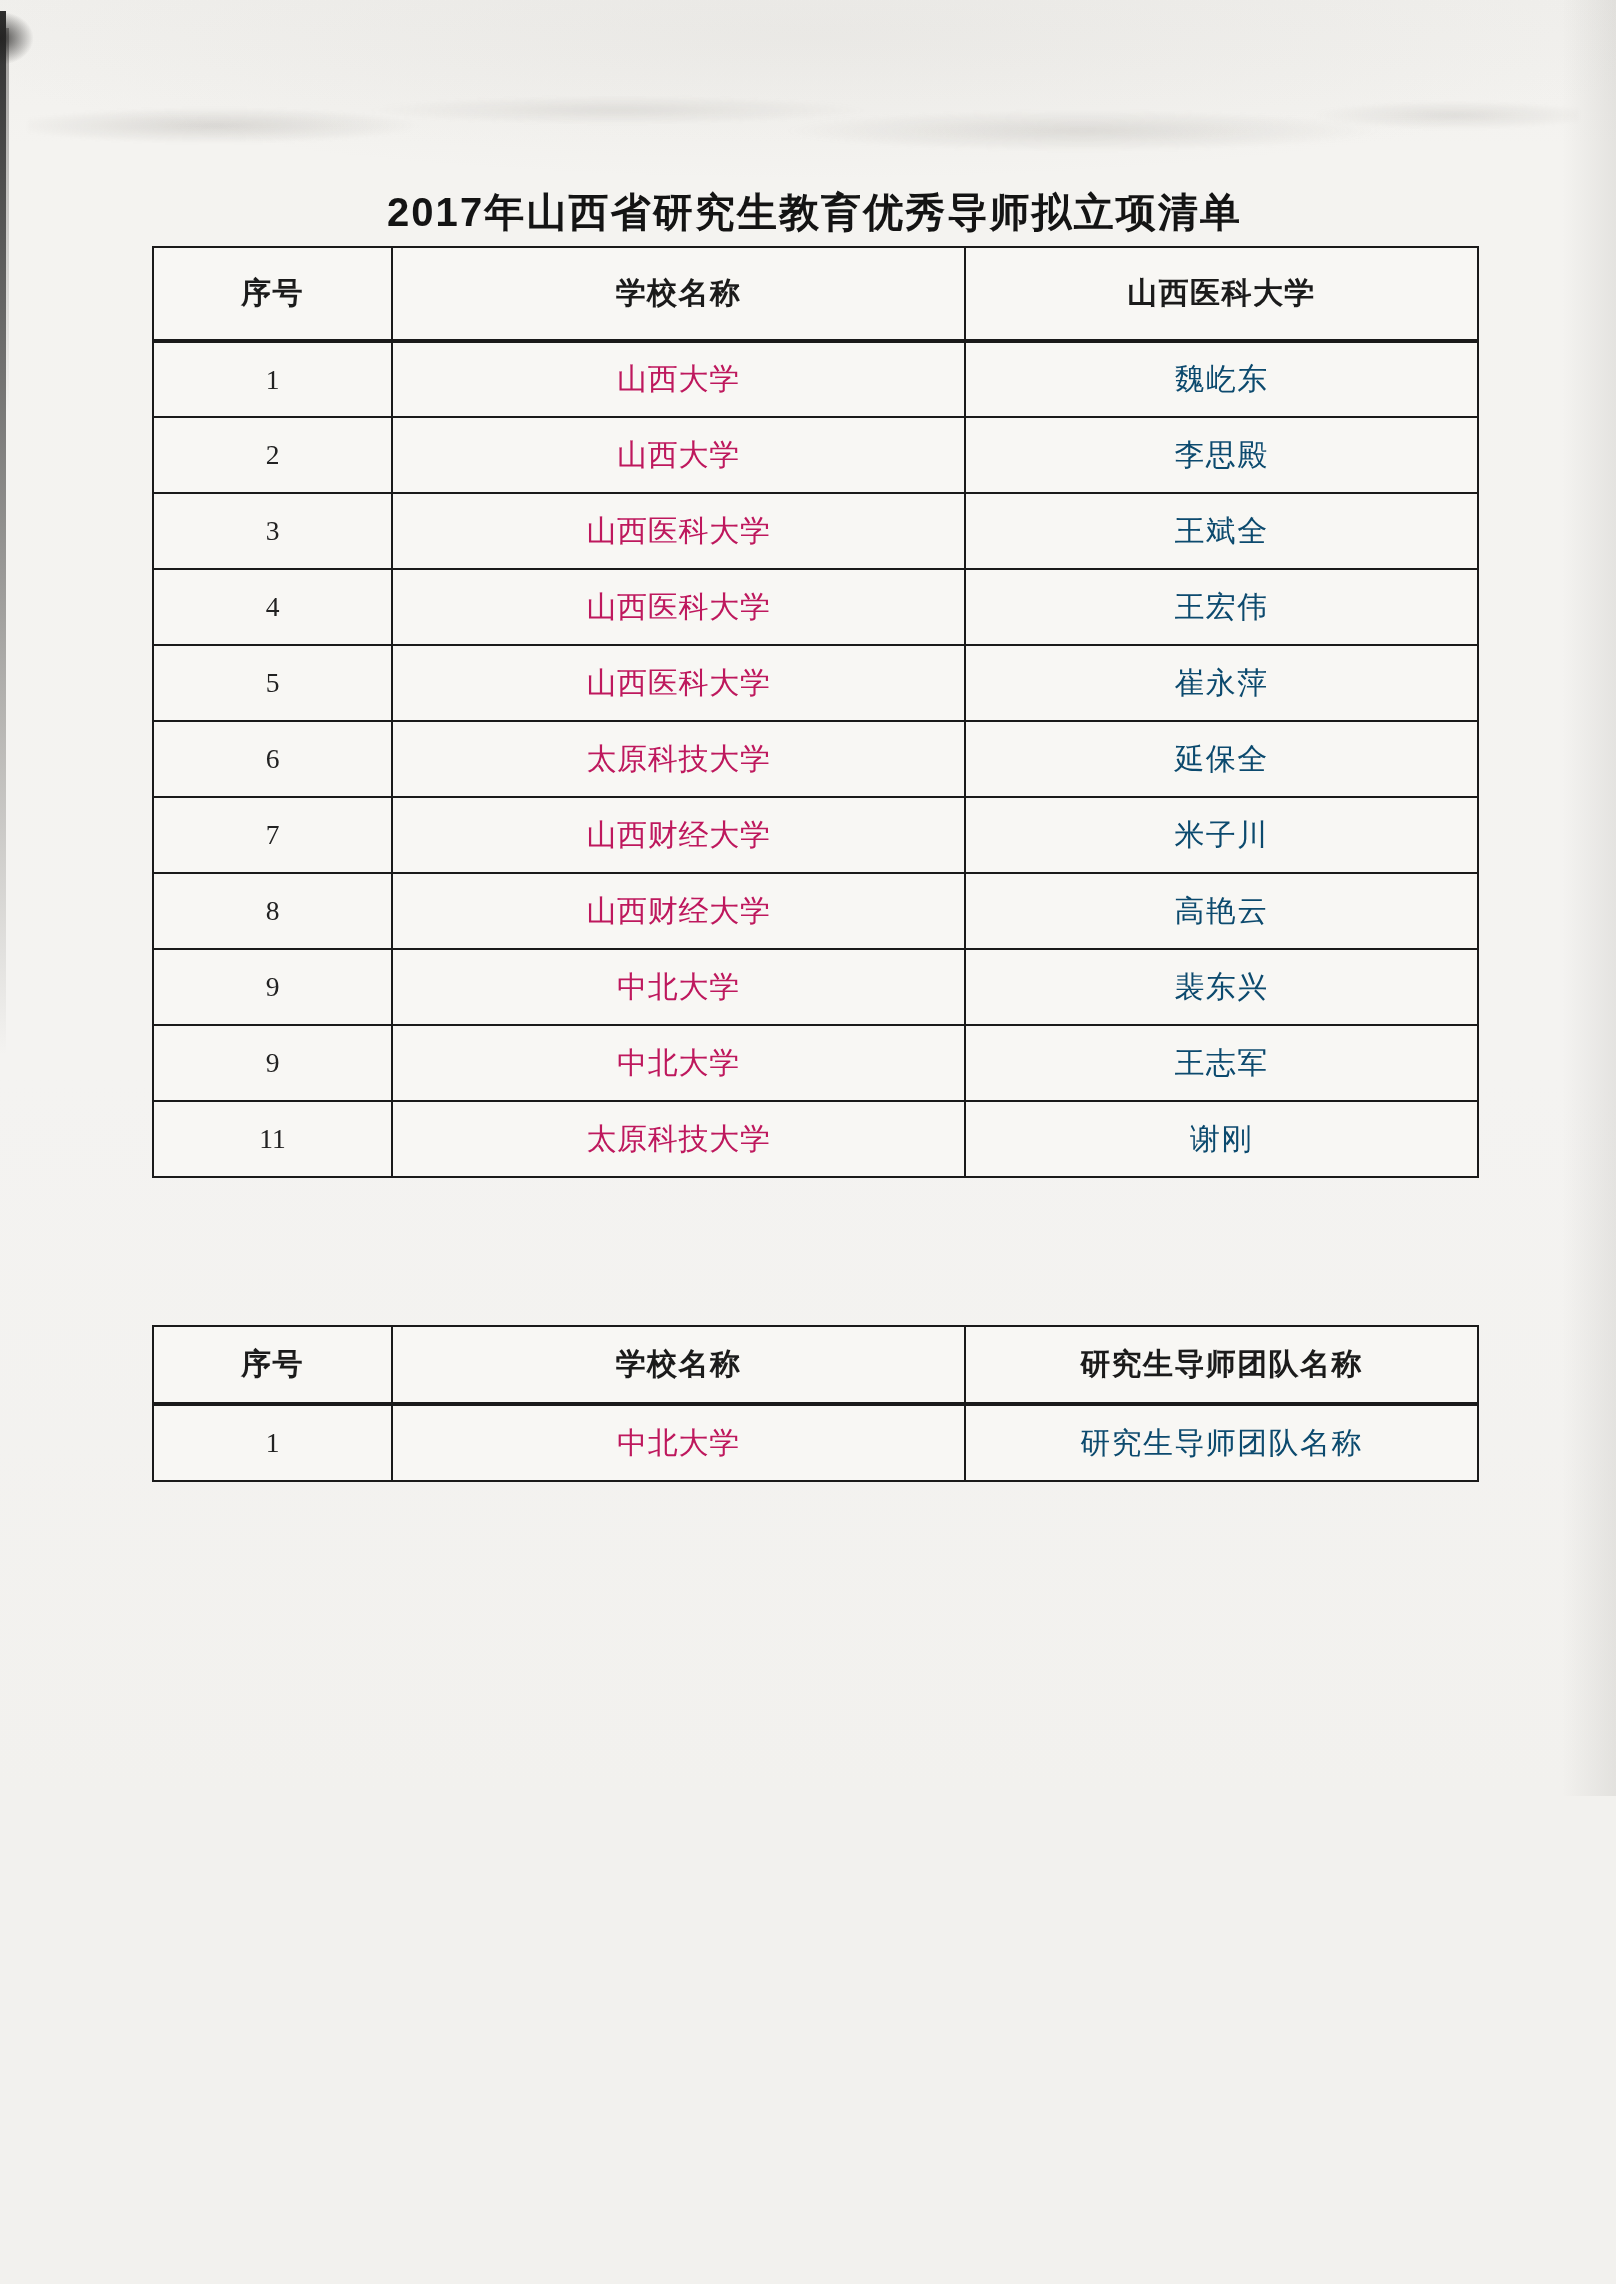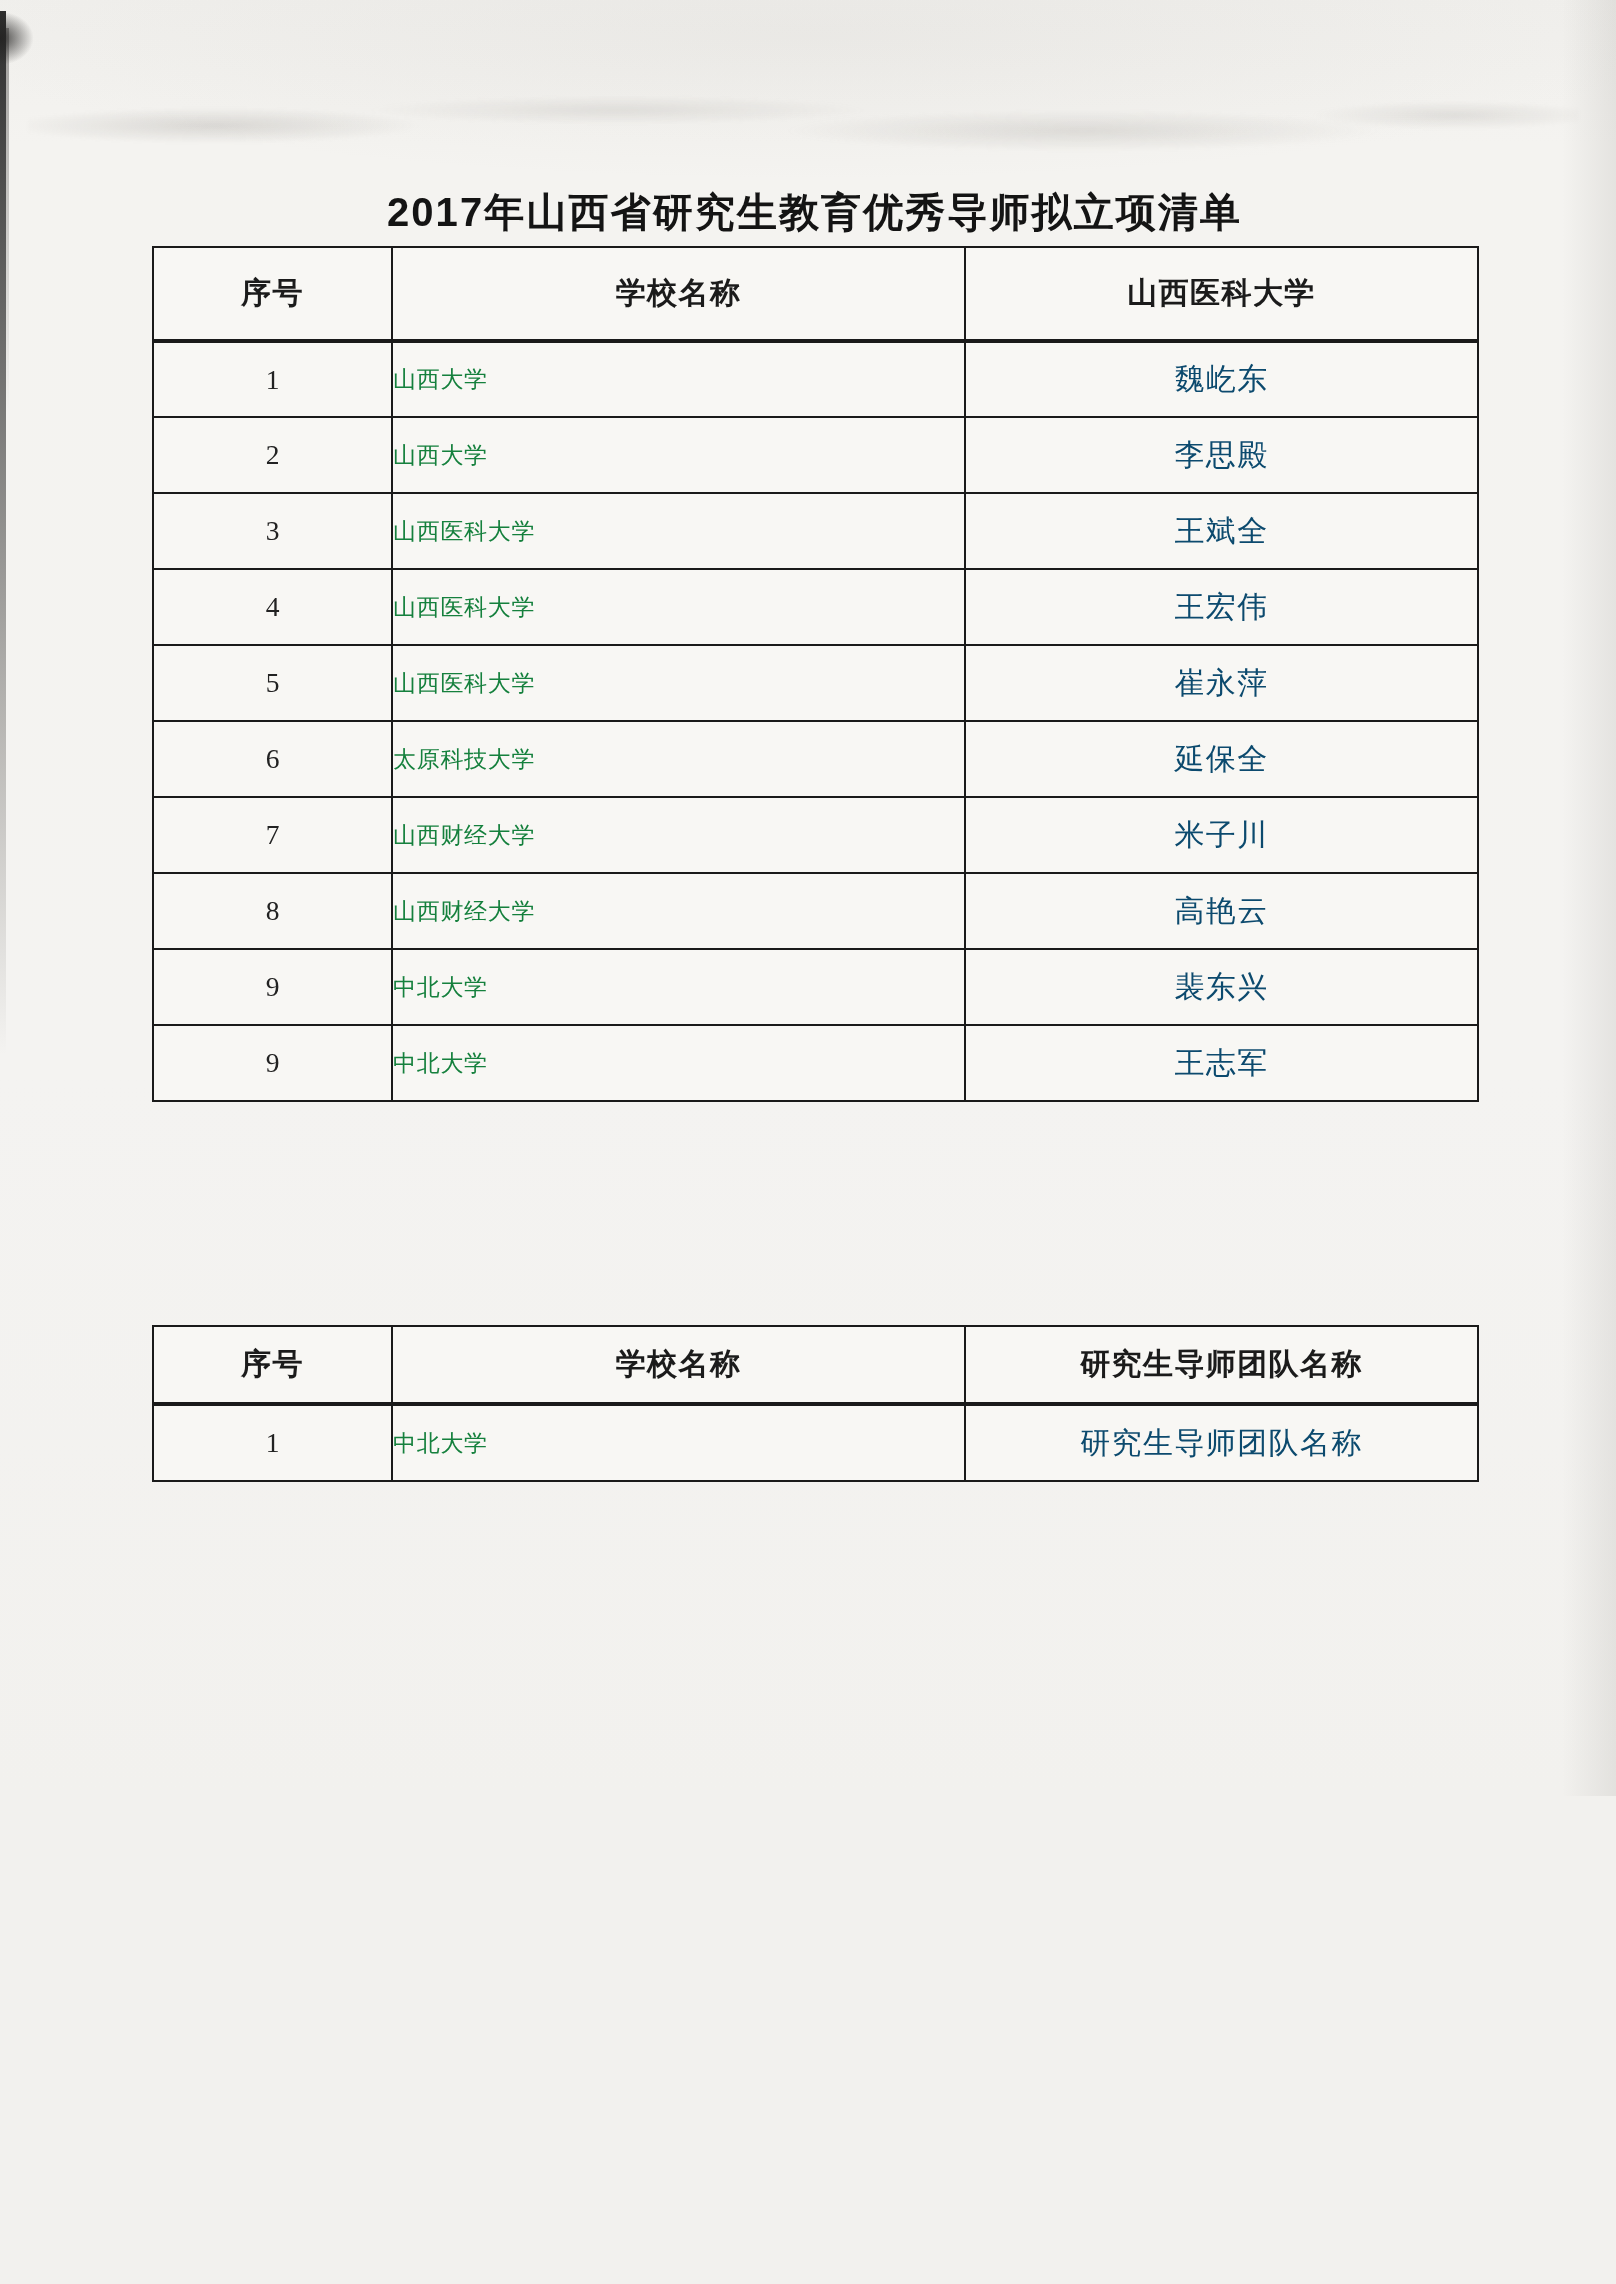--- a/index.html
+++ b/index.html
@@ -112,24 +112,24 @@
     color: #1b1b1b;
     letter-spacing: 1.4px;
   }
   td.c-no {
     text-align: center;
     font-family: "Liberation Serif", serif;
     font-size: 27.5px;
     color: #222;
   }
   td.c-school {
-    text-align: left;
+    text-align: center;
     padding-left: 13.7px;
-    font-size: 23px;
-    color: #15803d;
+    font-size: 30px;
+    color: #be185d;
     letter-spacing: 0.7px;
   }
   td.c-name {
     text-align: center;
     font-size: 30px;
     color: #0c4a6e;
     letter-spacing: 1.4px;
   }
 </style>
 </head>
@@ -205,20 +205,25 @@
       <tr>
         <td class="c-no">9</td>
         <td class="c-school">中北大学</td>
         <td class="c-name">裴东兴</td>
       </tr>
       <tr>
         <td class="c-no">9</td>
         <td class="c-school">中北大学</td>
         <td class="c-name">王志军</td>
       </tr>
+      <tr>
+        <td class="c-no">11</td>
+        <td class="c-school">太原科技大学</td>
+        <td class="c-name">谢刚</td>
+      </tr>
     </tbody>
   </table>
 
 
   <table class="sheet table-2">
     <colgroup>
       <col style="width:239px">
       <col style="width:573px">
       <col style="width:513px">
     </colgroup>

